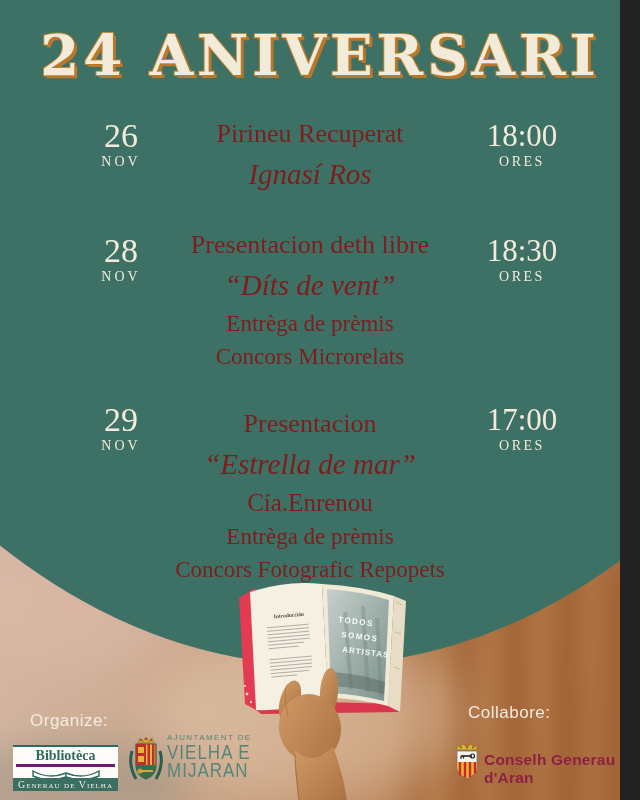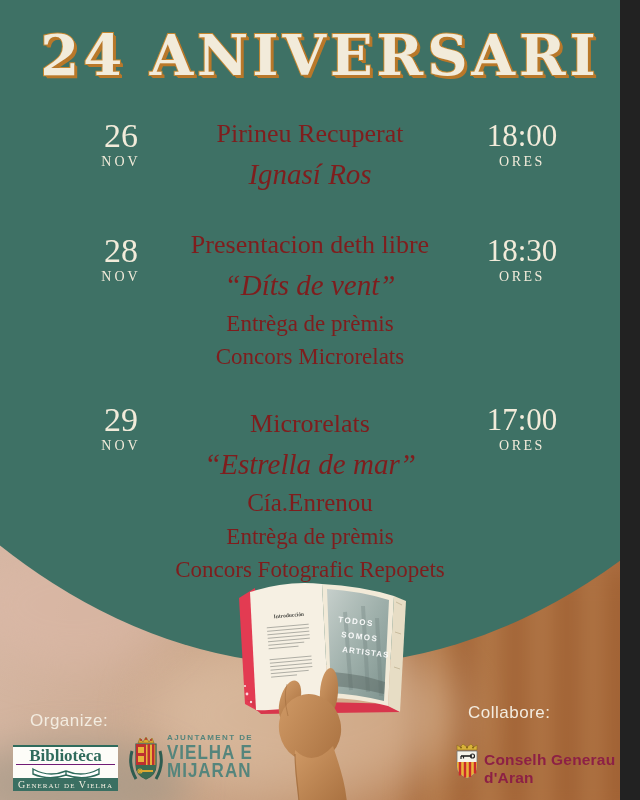--- a/index.html
+++ b/index.html
@@ -39,27 +39,27 @@
   .ev-line.md{font-size:25px;line-height:34px;}
   .ev-time{left:462px;width:120px;text-align:center;color:#F2EBDA;}
   .ev-hour{font-size:31px;line-height:32px;}
   .ev-ores{font-size:14px;letter-spacing:2.5px;line-height:20px;}
 
   
   .org-label,.col-label{color:#F3ECE0;font-family:"Liberation Sans","DejaVu Sans",sans-serif;
     font-size:17px;letter-spacing:.5px;font-weight:400;}
   .bib-box{left:13px;top:745px;width:105px;height:44px;background:#FDFCF8;border-top:2px solid #2F6B5C;
     text-align:center;overflow:hidden;}
-  .bib-title{font-family:"Liberation Serif",serif;color:#2F6B5C;font-size:17px;line-height:17px;
-    font-weight:700;border-bottom:1px solid #701a75;margin:0 3px;}
+  .bib-title{font-family:"Liberation Serif",serif;color:#2F6B5C;font-size:14px;line-height:17px;
+    font-weight:700;border-bottom:3px solid #701a75;margin:0 3px;}
   .bib-banner{position:absolute;left:0;bottom:0;width:105px;height:13px;background:#3A6F62;
     color:#F4EFE2;font-variant:small-caps;font-size:10px;line-height:13px;letter-spacing:1px;
     font-family:"Liberation Serif",serif;}
   .aj-text{left:167px;top:732px;width:120px;color:#55857C;
-    font-family:"Liberation Sans","DejaVu Sans",sans-serif;font-weight:700;}
+    font-family:"Liberation Sans","DejaVu Sans",sans-serif;font-weight:400;}
   .aj-l1{font-size:8px;letter-spacing:1.4px;line-height:11px;}
   .aj-l2,.aj-l3{font-size:17px;letter-spacing:1px;line-height:18px;
     transform:scaleY(1.15);transform-origin:left top;}
   .con-text{left:484px;top:751px;color:#8D2045;font-family:"Liberation Sans","DejaVu Sans",sans-serif;
     font-weight:700;font-size:15.5px;letter-spacing:.2px;}
 </style>
 </head>
 <body>
 
 <div class="poster">
@@ -100,21 +100,21 @@
   <div class="abs ev-time" style="top:235px;">
     <div class="ev-hour">18:30</div>
     <div class="ev-ores">ORES</div>
   </div>
 
   <div class="abs ev-date" style="left:76px;top:404px;">
     <div class="ev-day">29</div>
     <div class="ev-month">NOV</div>
   </div>
   <div class="abs ev-mid" style="top:406px;">
-    <div class="ev-line">Microrelats</div>
+    <div class="ev-line">Presentacion</div>
     <div class="ev-line it">“Estrella de mar”</div>
     <div class="ev-line md">Cía.Enrenou</div>
     <div class="ev-line sm">Entrèga de prèmis</div>
     <div class="ev-line sm">Concors Fotografic Repopets</div>
   </div>
   <div class="abs ev-time" style="top:404px;">
     <div class="ev-hour">17:00</div>
     <div class="ev-ores">ORES</div>
   </div>
 

